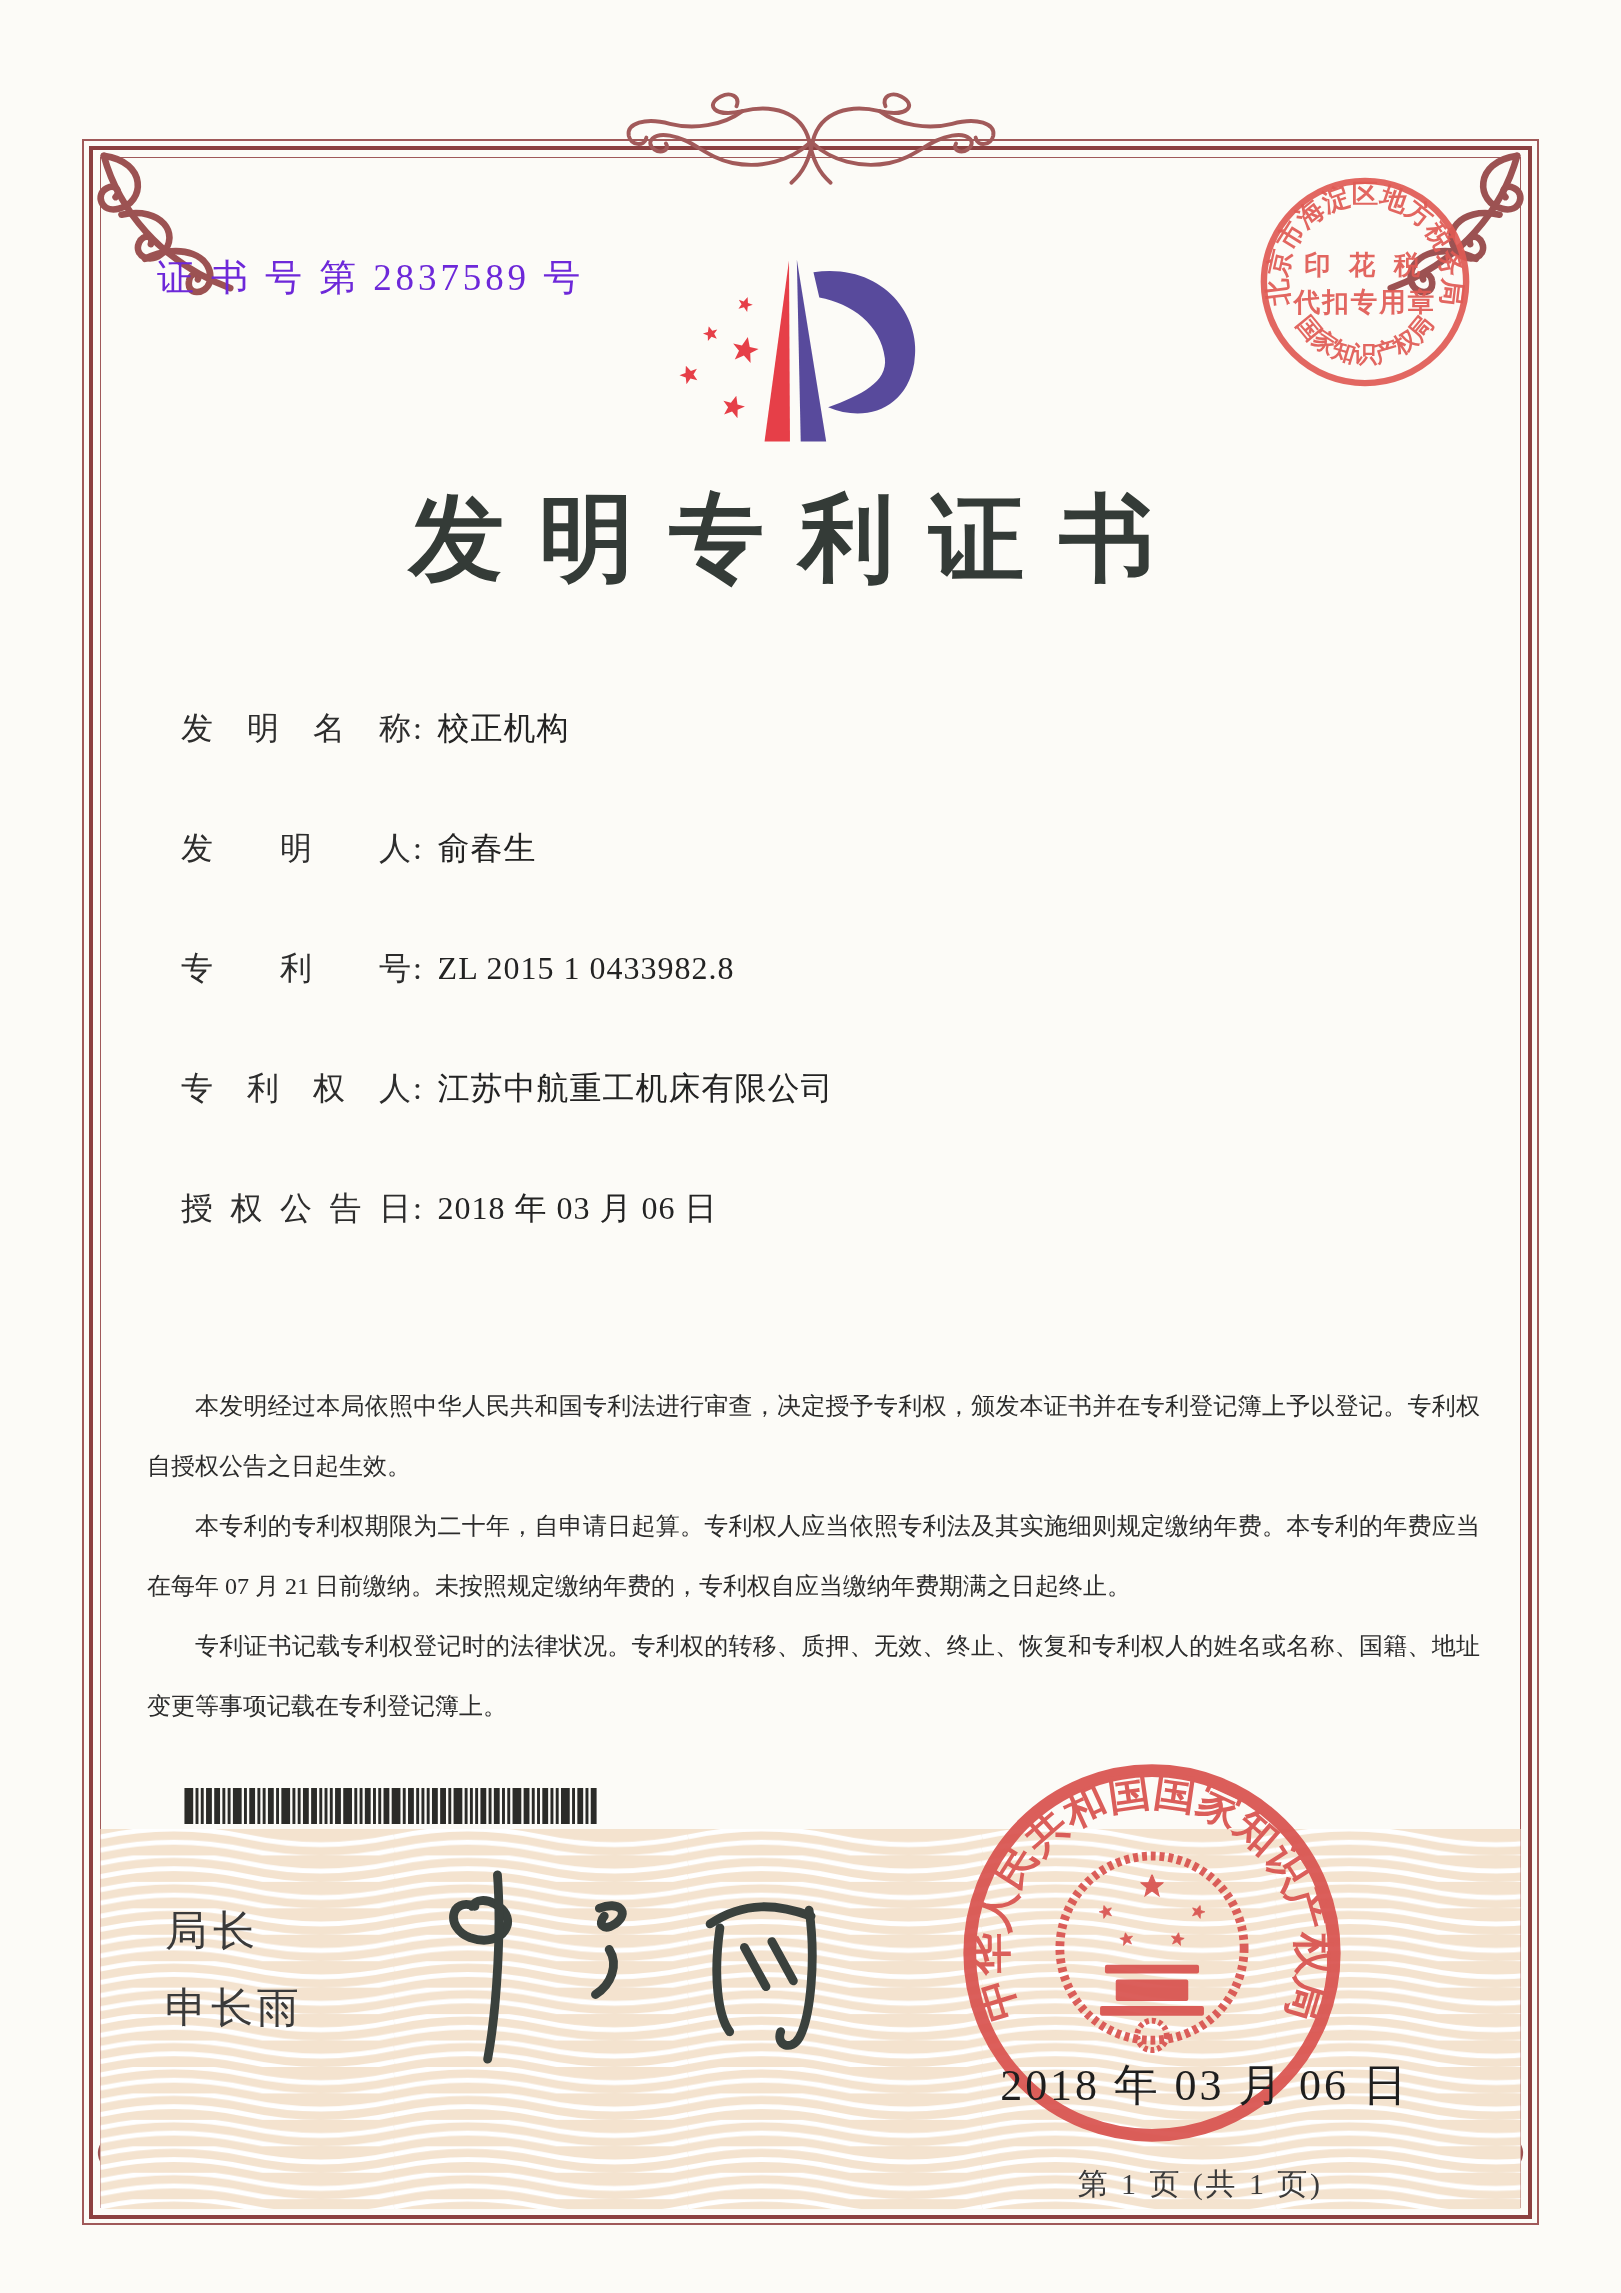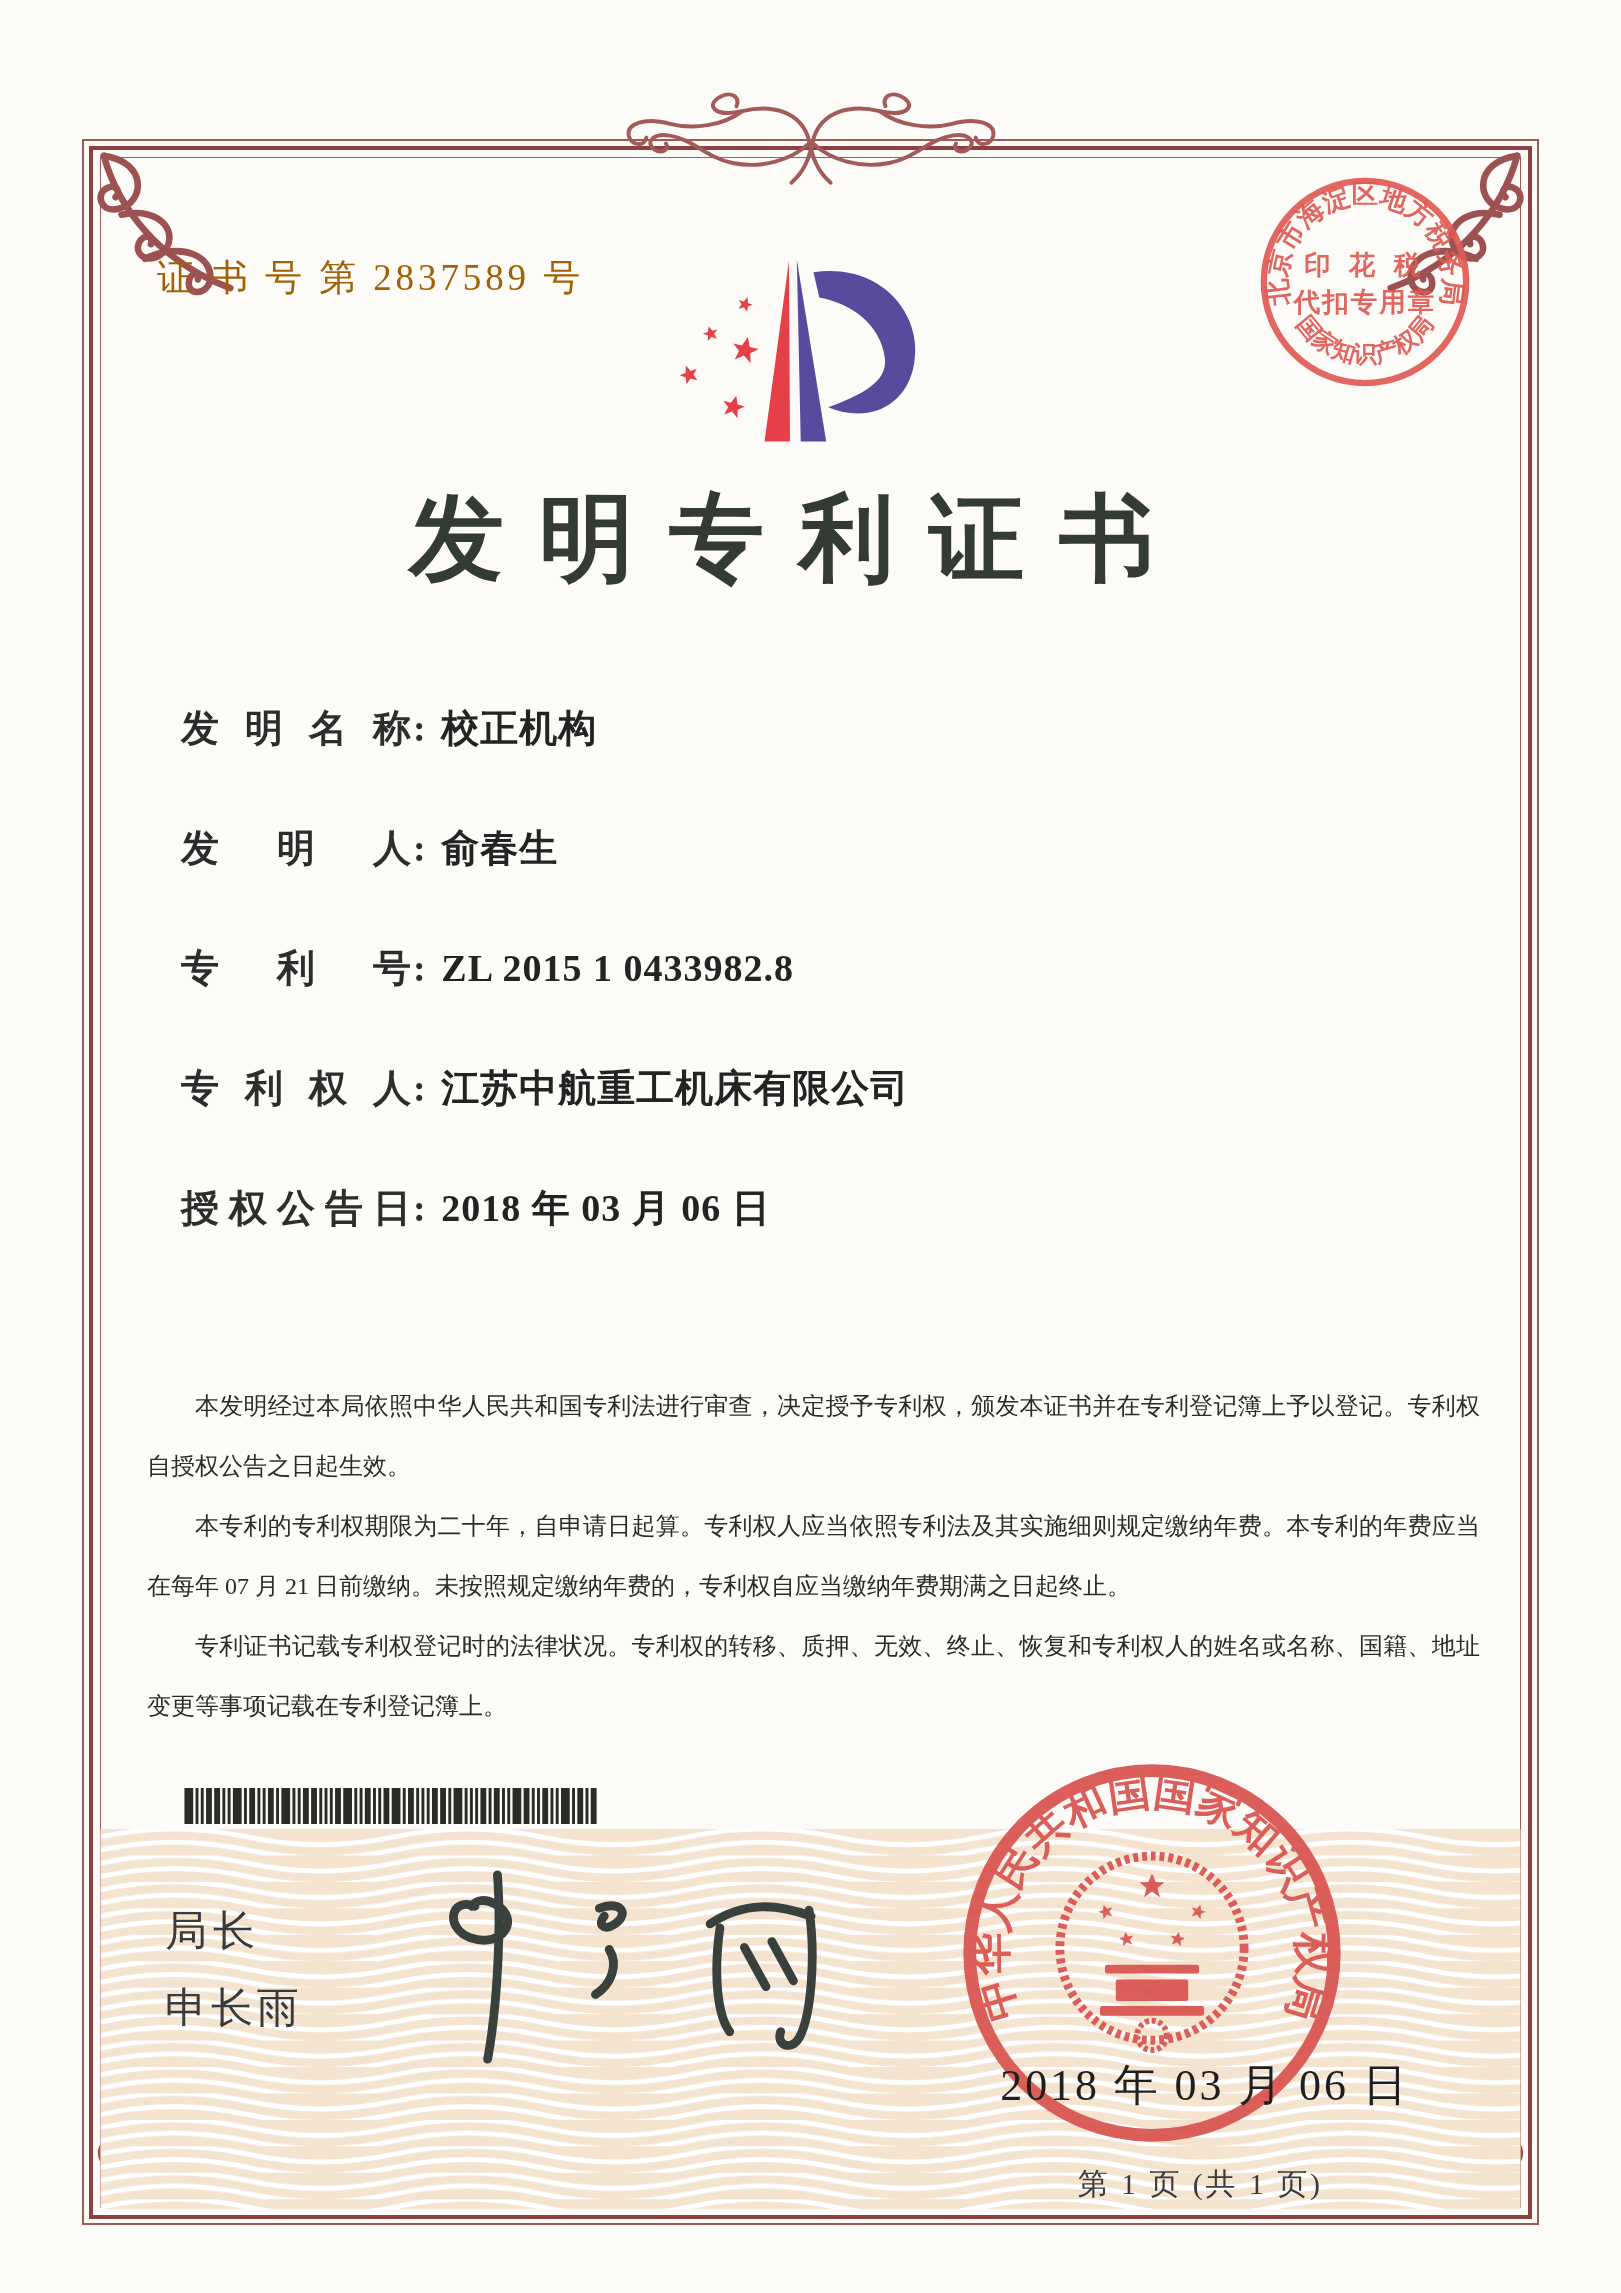--- a/index.html
+++ b/index.html
@@ -9,33 +9,33 @@
     font-family:"Liberation Serif","DejaVu Serif",serif;color:#2e2e2e;
   }
   
   .frame{position:absolute;pointer-events:none;}
   .frame-outer{left:82px;top:139px;right:82px;bottom:69px;border:2px solid #a05959;}
   .frame-mid{left:89px;top:146px;right:89px;bottom:75px;border:4.9px solid #8c4040;}
   .frame-inner{left:100px;top:157px;right:100px;bottom:86px;border:1.5px solid #a05959;}
   .flourish{position:absolute;color:#9c5252;}
   .top-ornament{position:absolute;left:556px;top:67px;color:#a25a5a;}
   
-  .cert-number{position:absolute;left:157px;top:253px;font-size:37px;letter-spacing:3.9px;color:#a16207;text-align:right;}
+  .cert-number{position:absolute;left:157px;top:253px;font-size:37px;letter-spacing:3.9px;color:#6d28d9;text-align:right;}
   .cnipa-logo{position:absolute;left:642px;top:235px;}
   .title{
     position:absolute;left:12px;top:476px;width:1539px;margin:0;
     text-align:center;font-size:95px;font-weight:700;color:#343b37;
     letter-spacing:35px;text-indent:35px;
   }
   
   .tax-stamp{position:absolute;left:1257px;top:174px;}
   .tax-stamp text{fill:#e05a54;font-weight:700;}
   
   .fields{position:absolute;left:181px;top:704px;display:flex;flex-direction:column;gap:71px;}
-  .field-row{font-size:38px;line-height:49px;white-space:nowrap;font-weight:bold;}
+  .field-row{font-size:32px;line-height:49px;white-space:nowrap;}
   .f-label{display:inline-block;width:230px;text-align:justify;text-align-last:justify;color:#2d2d2d;}
   .f-colon{display:inline-block;margin-left:2px;}
   .f-value{margin-left:15.7px;letter-spacing:1px;color:#232323;}
   
   .body-text{position:absolute;left:147px;top:1376px;width:1333px;}
   .body-text p{margin:0;font-size:24px;line-height:60px;text-align:justify;text-indent:2em;color:#2b2b2b;}
   
   .band{position:absolute;left:100px;top:1829px;width:1421px;height:380px;}
   .barcode{position:absolute;left:182px;top:1788px;}
   .signer-title{position:absolute;left:165px;top:1903px;font-size:42px;letter-spacing:5.9px;color:#3a3a3a;}

